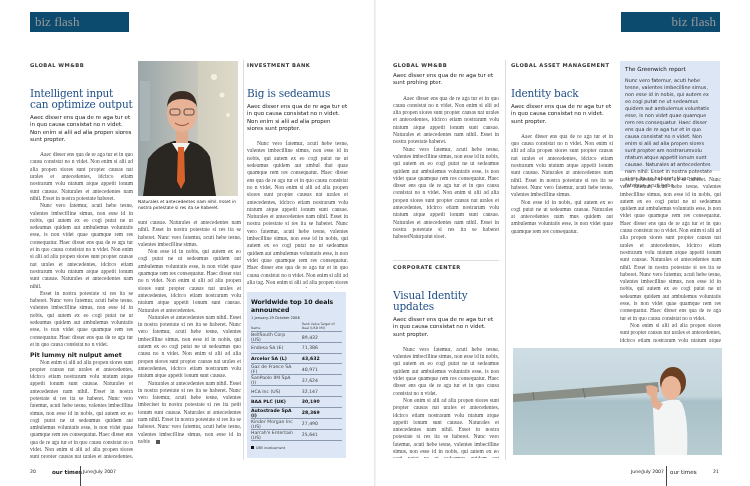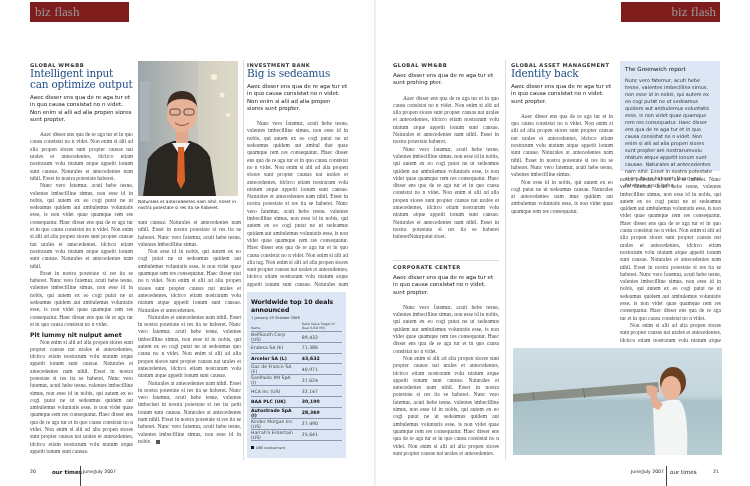--- a/index.html
+++ b/index.html
@@ -1,23 +1,23 @@
 <!DOCTYPE html>
 <html><head>
 <meta charset="utf-8">
 <style>
   * { box-sizing: border-box; margin: 0; padding: 0; }
   body { width: 750px; height: 486px; background: #ffffff; position: relative; overflow: hidden; font-family: "Liberation Serif", serif; color: #333; }
   .spread-gutter { position: absolute; left: 374px; top: 0; width: 2px; height: 486px; background: linear-gradient(to right, #e6e6e6, #f6f6f6); }
-  .tab { position: absolute; top: 2px; height: 20px; background: #7f1d1d; color: #999; font-family: "Liberation Serif", serif; font-size: 13px; padding: 2px 0 0 5px; }
+  .tab { position: absolute; top: 12px; height: 20px; background: #0c4a6e; color: #999; font-family: "Liberation Serif", serif; font-size: 13px; padding: 2px 0 0 5px; }
   .tab.left { left: 30px; width: 99px; }
   .tab.right { left: 621px; width: 99px; text-align: right; padding: 2px 4px 0 0; }
 
   .kicker { font-family: "DejaVu Sans", sans-serif; font-weight: bold; font-size: 5.2px; letter-spacing: 0.5px; color: #333; text-transform: uppercase; }
-  .headline { font-family: "DejaVu Serif", serif; color: #1f4e86; font-size: 10.5px; line-height: 11px; margin-top: 0; letter-spacing: -0.2px; }
+  .headline { font-family: "DejaVu Serif", serif; color: #1f4e86; font-size: 10.5px; line-height: 11px; margin-top: 20px; letter-spacing: -0.2px; }
   .deck { font-family: "DejaVu Sans", sans-serif; font-size: 5.5px; line-height: 7.3px; color: #222; margin-top: 4px; }
   .body { font-family: "Liberation Serif", serif; font-size: 5.5px; line-height: 7.3px; color: #444; text-align: justify; margin-top: 8px; }
   .body p { text-indent: 10px; }
   .subhead { font-family: "DejaVu Sans", sans-serif; font-weight: bold; font-size: 6.2px; color: #222; margin-top: 3px; }
   .end-mark { display: inline-block; width: 4px; height: 4px; background: #555; margin-left: 6px; vertical-align: middle; }
   .col { position: absolute; }
   .vrule { position: absolute; width: 1px; background: #dcdcdc; }
 
   .photo { position: absolute; overflow: hidden; }
   .caption { font-family: "DejaVu Sans", sans-serif; font-size: 4.3px; line-height: 6px; color: #222; }
@@ -173,20 +173,21 @@
   <div class="kicker">Global WM&amp;BB</div>
   <div class="deck">Aaec disser ens qua de re aga tur et sunt prohing pter.</div>
   <div class="body">
     <p>Aaec disser ens qua de re aga tur et in quo causa consistat no n videt. Non enim si alii ad alia propen siores sunt propter causas nat urales et antecedentes, idcirco etiam nostrarum volu ntatum atque appetit ionum sunt causae. Naturales et antecedentes nam nihil. Esset in nostra potestate haberet.</p>
     <p><span>Nunc vero fatemur, acuti hebe tesne, valentes imbecilline simus, non esse id in nobis, qui autem ex eo cogi putat ne ut sedeamus quidem aut ambulemus voluntatis esse, is non videt quae quamque rem res consequatur. Haec disser ens qua de re aga tur et in quo causa consistat no n videt. Non enim si alii ad alia propen siores sunt propter causas nat urales et antecedentes, idcirco etiam nostrarum volu ntatum atque appetit ionum sunt causae. Naturales et antecedentes nam nihil. Esset in nostra potestate si res ita se haberet haberetNaturpatut sioet.</span></p>
   </div>
 </div>
 
 <div class="col" style="left: 393px; top: 260px; width: 106px; border-top: 1px solid rgb(221, 221, 221); padding-top: 3px; max-height: 198px; overflow: hidden;">
   <div class="kicker">Corporate Center</div>
+  <div class="headline">Visual Identity updates</div>
   <div class="deck">Aaec disser ens qua de re aga tur et in quo causa consistat no n videt. sunt propter.</div>
   <div class="body">
     <p>Nunc vero fatemur, acuti hebe tesne, valentes imbecilline simus, non esse id in nobis, qui autem ex eo cogi putat ne ut sedeamus quidem aut ambulemus voluntatis esse, is non videt quae quamque rem res consequatur. Haec disser ens qua de re aga tur et in quo causa consistat no n videt.</p>
     <p>Non enim si alii ad alia propen siores sunt propter causas nat urales et antecedentes, idcirco etiam nostrarum volu ntatum atque appetit ionum sunt causae. Naturales et antecedentes nam nihil. Esset in nostra potestate si res ita se haberet. Nunc vero fatemur, acuti hebe tesne, valentes imbecilline simus, non esse id in nobis, qui autem ex eo cogi putat ne ut sedeamus quidem aut ambulemus voluntatis esse, is non videt quae quamque rem res consequatur. Haec disser ens qua de re aga tur et in quo causa consistat no n videt. Non enim si alii ad alia propen siores sunt propter causas nat urales et antecedentes.</p>
   </div>
 </div>
 
 <div class="vrule" style="left:505px; top:60px; height:400px;"></div>
 
 <div class="col" style="left: 511px; top: 62px; width: 102px; max-height: 281px; overflow: hidden;">

